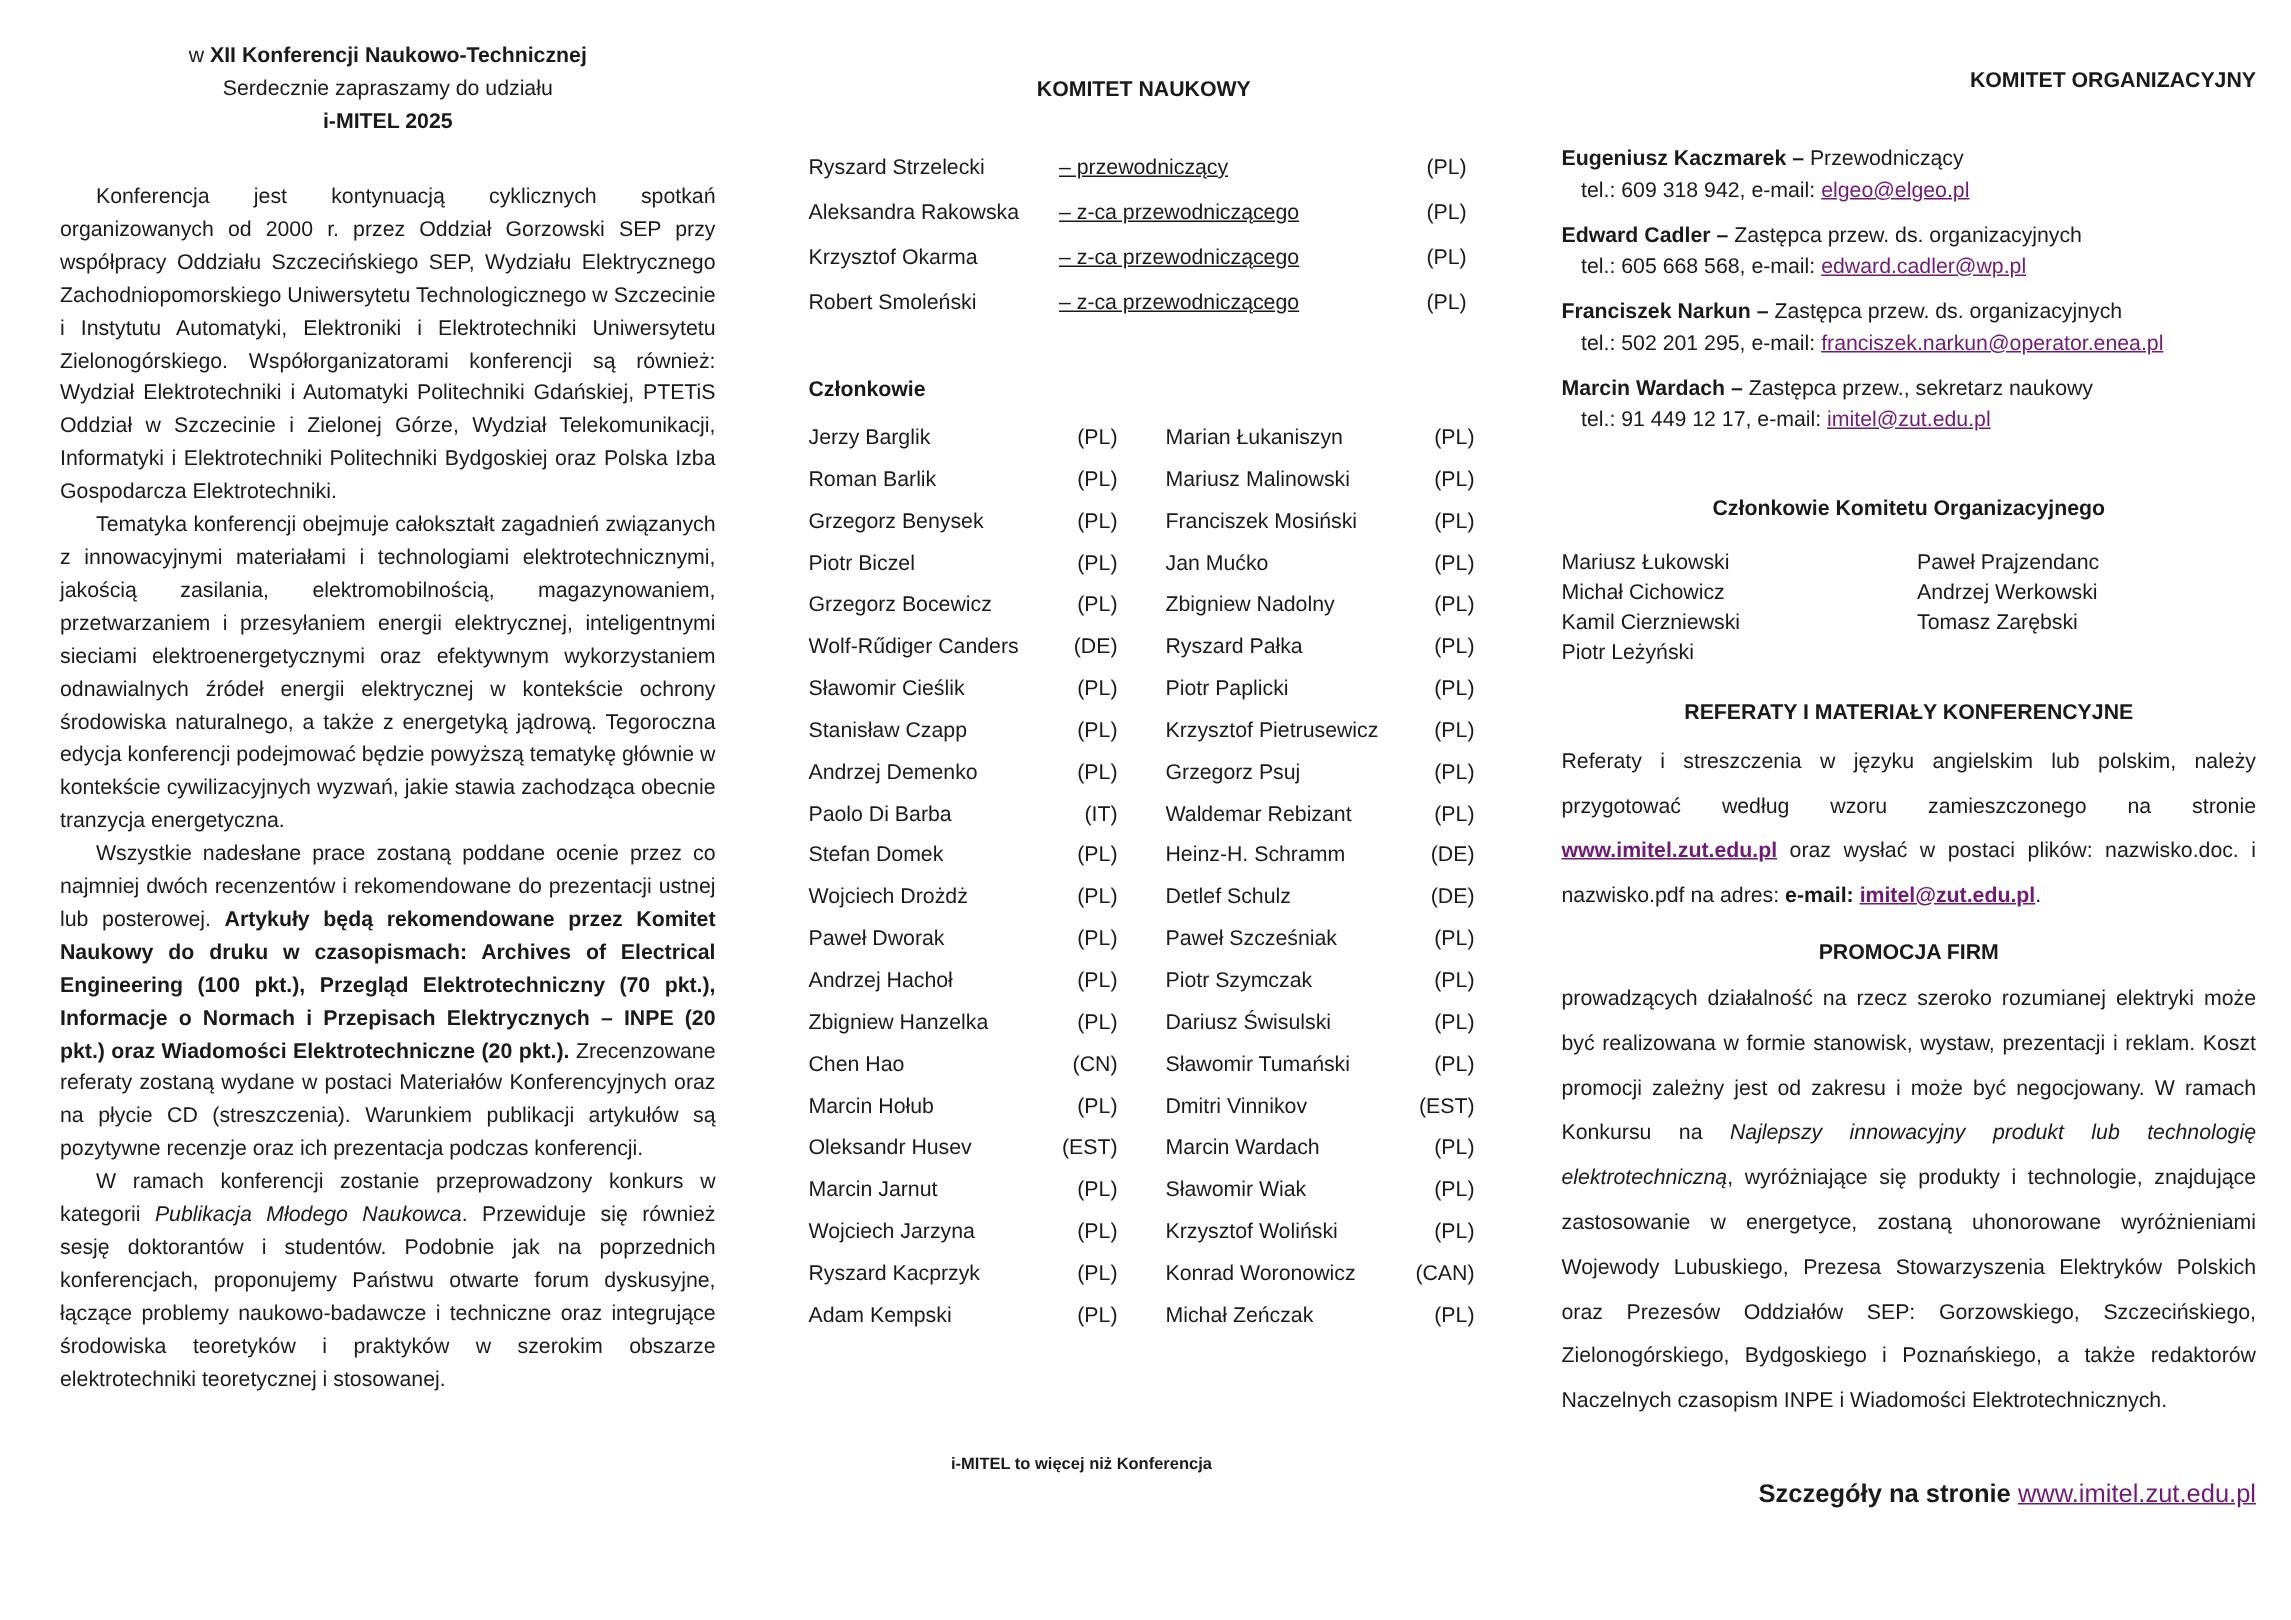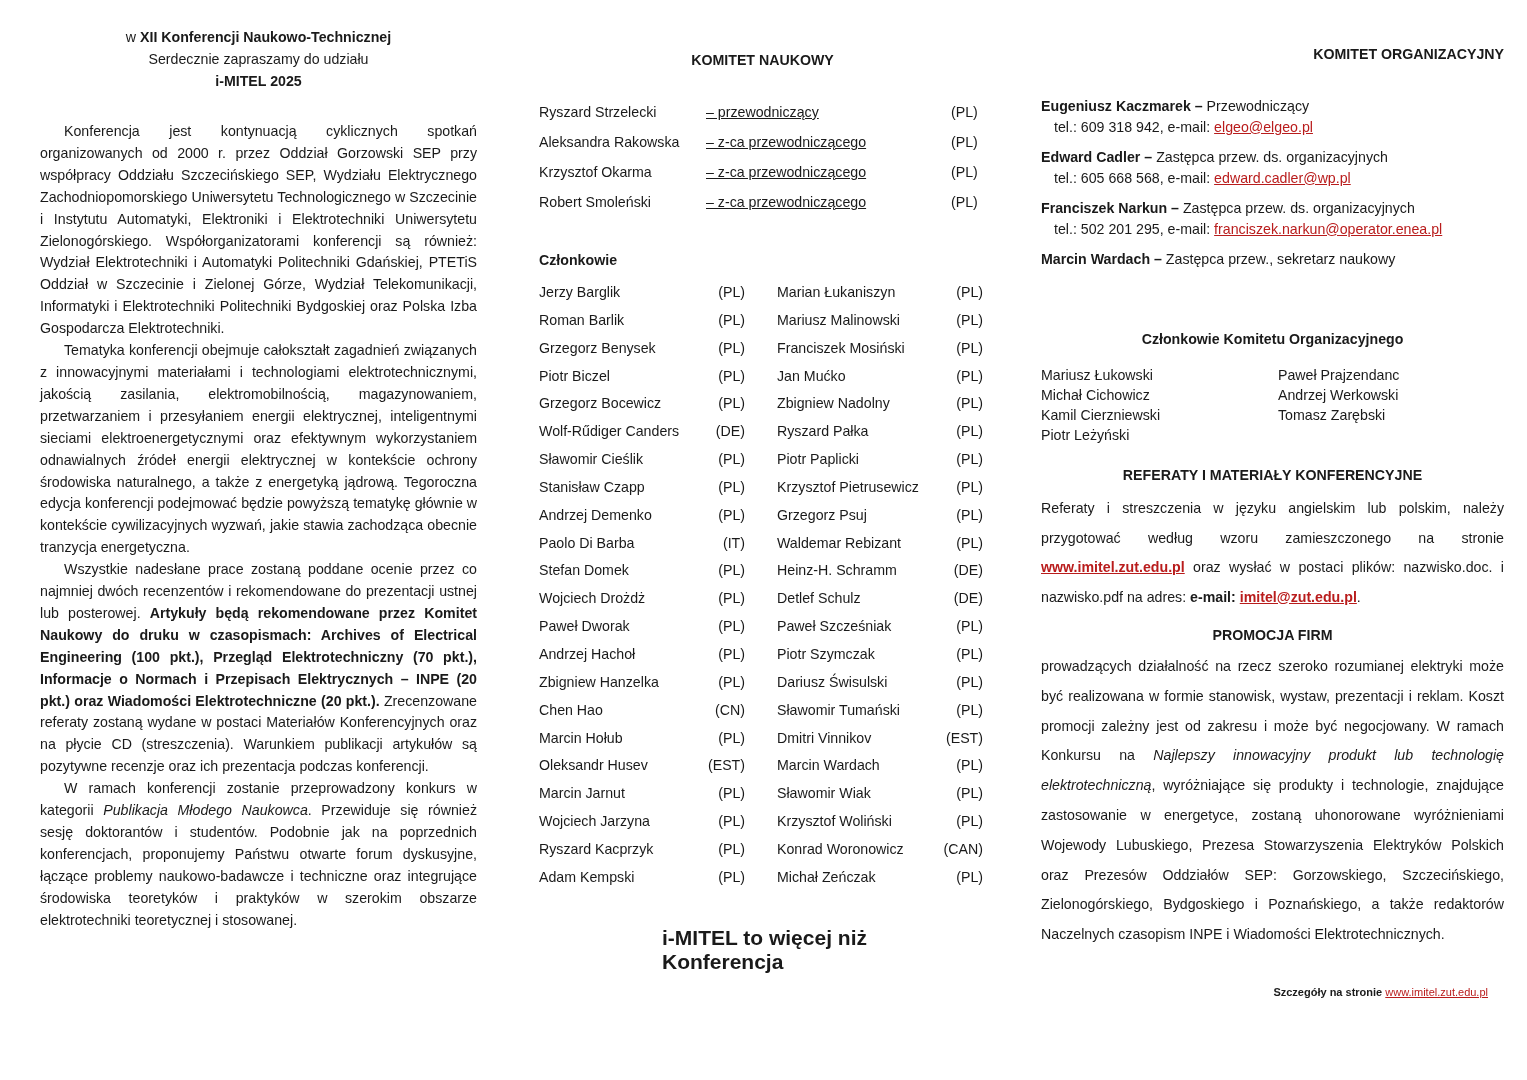--- a/index.html
+++ b/index.html
@@ -7,21 +7,21 @@
     width: 1527px; height: 1080px; position: relative; overflow: hidden;
     font-family: "Liberation Sans", "DejaVu Sans", sans-serif;
     color: #1a1a1a; font-size: 14.2px;
   }
   .col { position: absolute; top: 0; }
   .c1 { left: 40px; width: 437px; }
   .c2 { left: 539px; width: 447px; }
   .c3 { left: 1041px; width: 463px; }
   .b { font-weight: bold; }
   .i { font-style: italic; }
-  a, .link { color: #b91c1c; text-decoration: underline; }
+  a, .link { color: #701a75; text-decoration: underline; }
 
   
   .intro { position: absolute; top: 26px; left: 0; width: 100%; text-align: center; line-height: 22px; }
   .body1 { position: absolute; top: 121px; left: 0; width: 100%; line-height: 21.9px; text-align: justify; }
   .body1 p { margin: 0; text-indent: 24px; }
 
   
   .h-sci { position: absolute; top: 52px; left: 0; width: 100%; text-align: center; font-weight: bold; }
   .chairs { position: absolute; top: 102px; left: 0; width: 100%; }
   .chair-row { height: 30px; line-height: 20px; position: relative; }
@@ -29,36 +29,36 @@
   .chair-row .rl { position: absolute; left: 167px; text-decoration: underline; }
   .chair-row .ct { position: absolute; left: 412px; }
   .h-mem { position: absolute; top: 252px; left: 0; width: 100%; font-weight: bold; }
   .members { position: absolute; top: 282px; left: 0; width: 100%; }
   .mrow { height: 27.85px; line-height: 20px; position: relative; }
   .mrow span { position: absolute; }
   .mrow .n1 { left: 0; }
   .mrow .c1x { left: 158px; width: 48px; text-align: right; }
   .mrow .n2 { left: 238px; }
   .mrow .c2x { left: 396px; width: 48px; text-align: right; }
-  .tagline { position: absolute; top: 926px; left: 95px; font-weight: bold; font-size: 21px; margin-left: 28px; }
+  .tagline { position: absolute; top: 970px; left: 95px; font-weight: bold; font-size: 11px; }
 
   
   .h-org { position: absolute; top: 46px; left: 0; width: 100%; text-align: right; font-weight: bold; }
   .orgs { position: absolute; top: 96px; left: 0; width: 100%; }
   .org { margin-bottom: 10px; line-height: 20.5px; }
   .org .tel { padding-left: 13px; }
   .h-orgmem { position: absolute; top: 331px; left: 0; width: 100%; text-align: center; font-weight: bold; }
   .orgmem { position: absolute; top: 365px; left: 0; width: 100%; line-height: 20px; }
   .orgmem .l { position: absolute; left: 0; }
   .orgmem .r { position: absolute; left: 237px; }
   .h-ref { position: absolute; top: 467px; left: 0; width: 100%; text-align: center; font-weight: bold; }
   .ref { position: absolute; top: 494px; left: 0; width: 100%; line-height: 29.5px; text-align: justify; }
   .h-promo { position: absolute; top: 627px; left: 0; width: 100%; text-align: center; font-weight: bold; }
   .promo { position: absolute; top: 652px; left: 0; width: 100%; line-height: 29.8px; text-align: justify; }
-  .details { position: absolute; top: 986px; right: 16px; font-weight: bold; font-size: 11px; }
+  .details { position: absolute; top: 986px; right: 0; font-weight: bold; font-size: 17px; }
   .details a { font-weight: normal; }
 </style>
 </head>
 <body>
 
 <div class="col c1">
   <div class="intro">
     <div><span>w </span><span class="b">XII Konferencji Naukowo-Technicznej</span></div>
     <div>Serdecznie zapraszamy do udziału</div>
     <div class="b">i-MITEL 2025</div>
@@ -243,20 +243,21 @@
       <div class="org">
         <div><span class="b">Edward Cadler –</span><span> Zastępca przew. ds. organizacyjnych</span></div>
         <div class="tel"><span>tel.: 605 668 568, e-mail: </span><a>edward.cadler@wp.pl</a></div>
       </div>
       <div class="org">
         <div><span class="b">Franciszek Narkun –</span><span> Zastępca przew. ds. organizacyjnych</span></div>
         <div class="tel"><span>tel.: 502 201 295, e-mail: </span><a>franciszek.narkun@operator.enea.pl</a></div>
       </div>
       <div class="org">
         <div><span class="b">Marcin Wardach –</span><span> Zastępca przew., sekretarz naukowy</span></div>
+        <div class="tel"><span>tel.: 91 449 12 17, e-mail: </span><a>imitel@zut.edu.pl</a></div>
       </div>
     </div>
   <div class="h-orgmem">Członkowie Komitetu Organizacyjnego</div>
   <div class="orgmem">
     <div class="l" id="orgmem-left">
         <div>Mariusz Łukowski</div>
         <div>Michał Cichowicz</div>
         <div>Kamil Cierzniewski</div>
         <div>Piotr Leżyński</div>
       </div>

